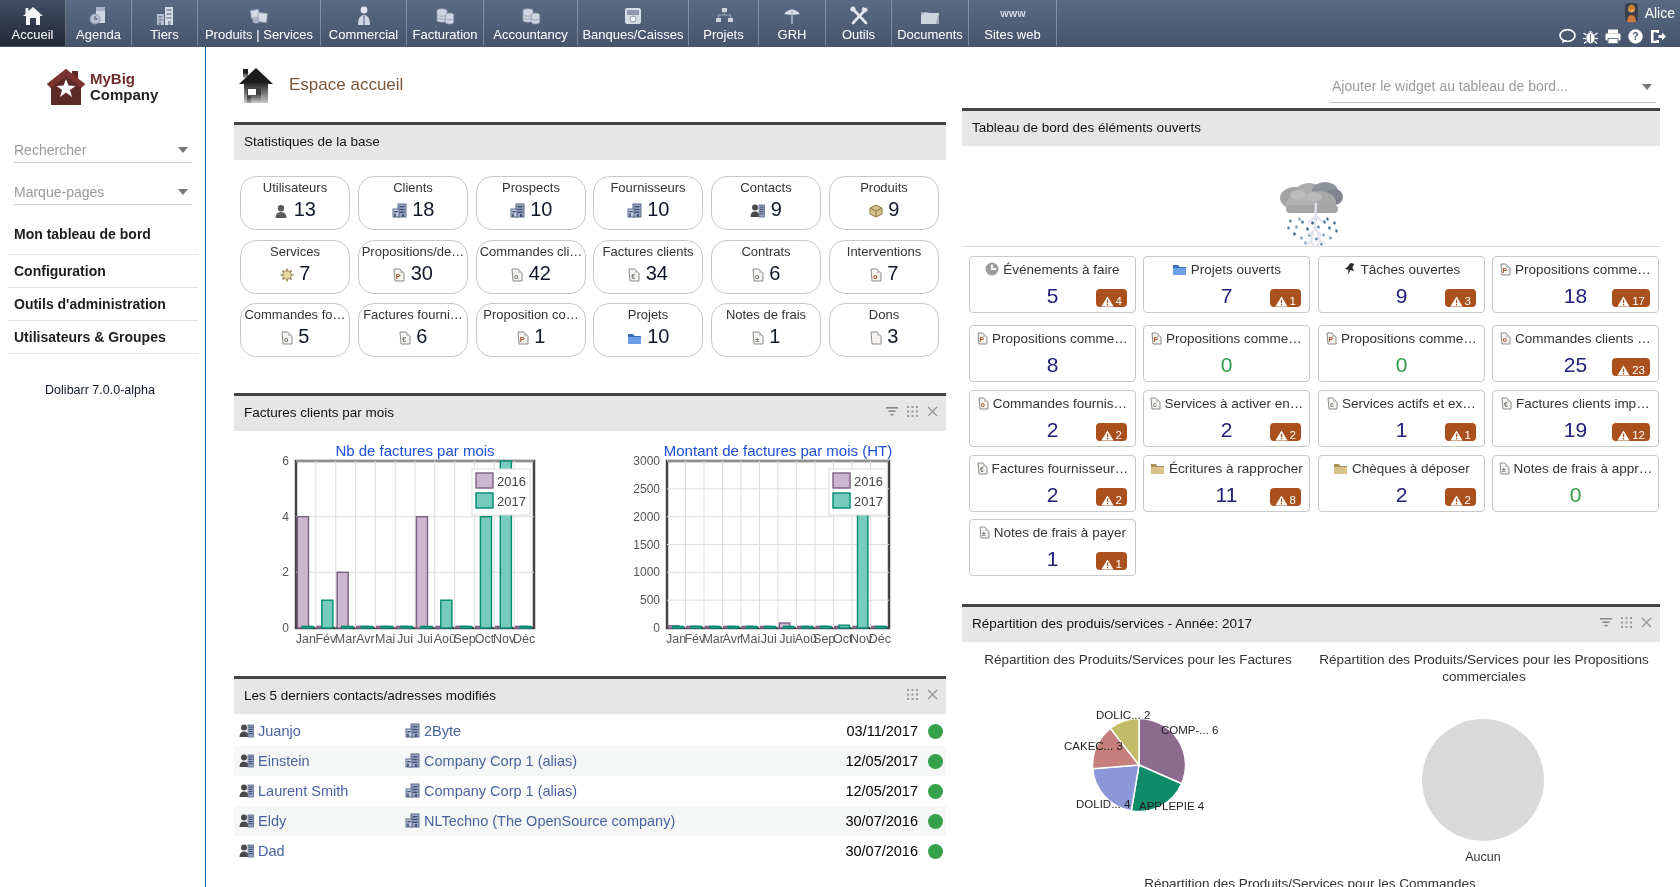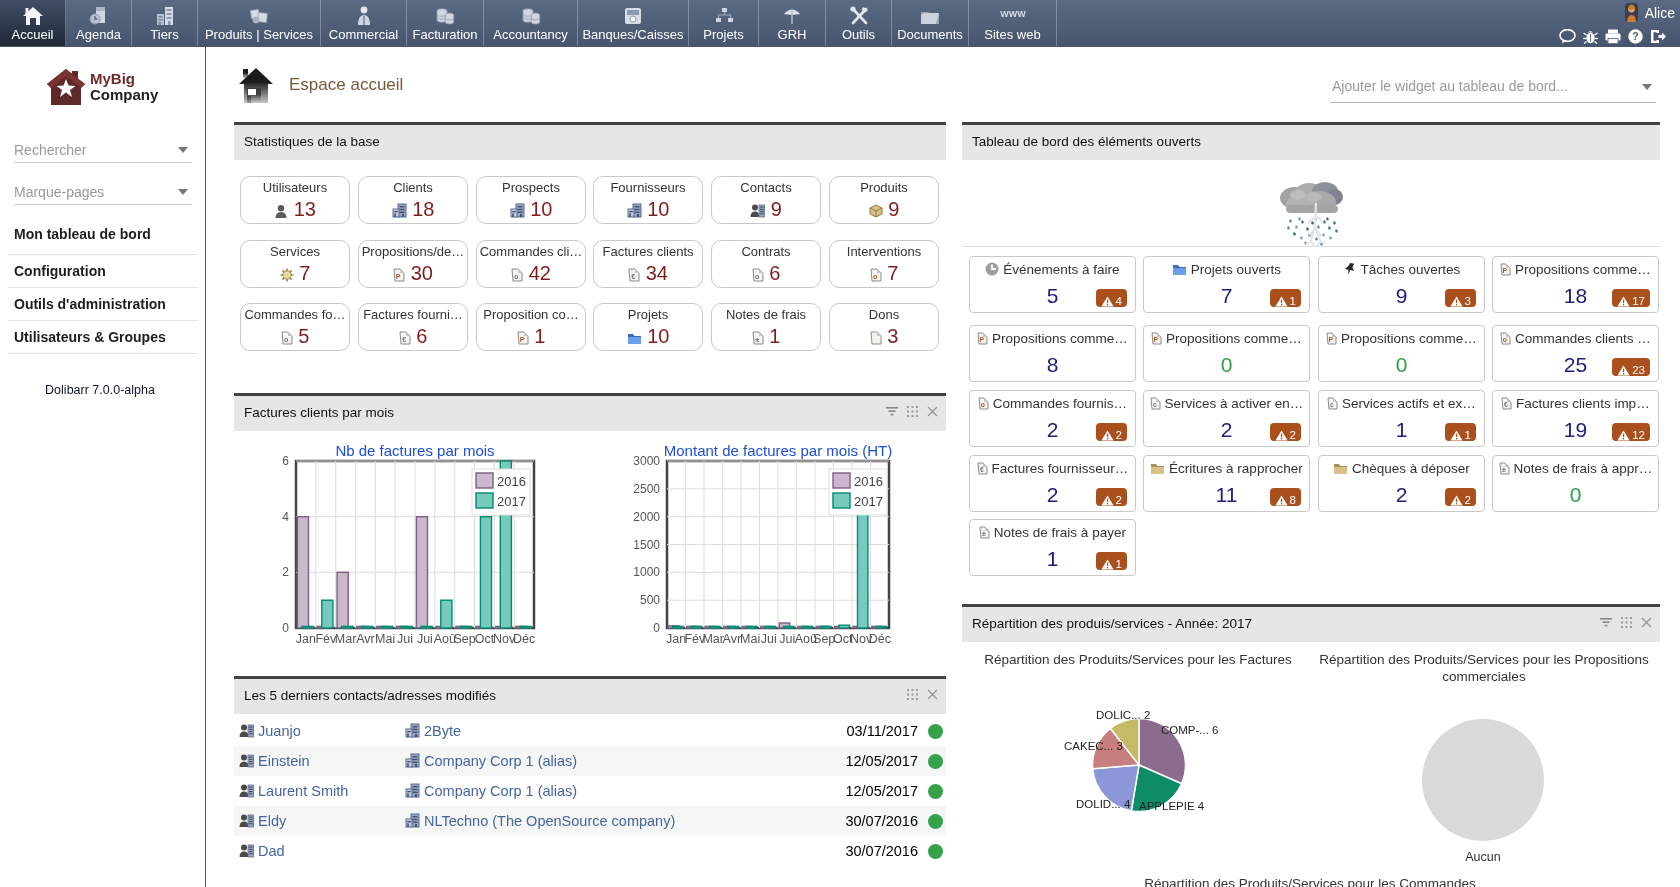--- a/index.html
+++ b/index.html
@@ -22,23 +22,23 @@
 .sline2{position:absolute;left:8px;width:190px;border-top:1px solid #e3e3e3}
 .smenu{position:absolute;left:14px;width:185px;font-weight:bold;font-size:14px;color:#1d1d1d}
 .sver{position:absolute;left:0;top:336px;width:200px;text-align:center;color:#0f172a;font-size:12.5px}
 .pagehead{position:absolute;left:237px;top:64px}
 .pagehead .pht{color:#7a573a;font-size:17px;vertical-align:14px;margin-left:14px}
 .addwidget{position:absolute;left:1330px;top:72px;width:326px;border-bottom:1px solid #bbb;color:#9b9b9b;font-size:14px;padding:6px 2px 8px 2px}
 .addwidget .caret{top:12px}
 .sech{position:absolute;height:38px;border-top:3px solid #434343;background:#e6e6e6;font-size:13.5px;color:#111;line-height:33px;padding-left:10px}
 .hics{position:absolute;right:8px;top:0}
 .hic{margin-left:9px}
-.sbox{position:absolute;width:110px;height:48px;background:#fff;border:1px solid #c8c8c8;border-radius:10px;text-align:center;overflow:hidden}
+.sbox{position:absolute;width:110px;height:54px;background:#fff;border:1px solid #c8c8c8;border-radius:16px;text-align:center;overflow:hidden}
 .sbt{font-size:13px;color:#333;margin-top:3px;white-space:nowrap}
-.sbn{font-size:20px;color:#7f1d1d;margin-top:3px}
+.sbn{font-size:20px;color:#0f172a;margin-top:3px}
 .wbox{position:absolute;width:167px;height:57px;background:#fff;border:1px solid #c8c8c8;border-radius:4px;text-align:center}
 .wbt{font-size:13.5px;color:#333;margin-top:5px;white-space:nowrap;overflow:hidden}
 .wnb{font-size:21px;color:#20207a;margin-top:7px}
 .wng{font-size:21px;color:#2f9e46;margin-top:7px}
 .badge{position:absolute;right:8px;bottom:5px;background:#a9501c;border-radius:4px;height:18px;padding:3px 5px 0 5px}
 .bn{color:#fff;font-size:11.5px;vertical-align:1px;padding-left:2px}
 .ctitle{position:absolute;font-size:15px;color:#1d4ed8;text-align:center}
 .ax{font-size:12px;fill:#555;font-family:"Liberation Sans",sans-serif}
 .ax2{font-size:12.5px;fill:#555;font-family:"Liberation Sans",sans-serif}
 .leg{font-size:13px;fill:#444;font-family:"Liberation Sans",sans-serif}
@@ -717,21 +717,21 @@
         <g fill="#404f73">
           <rect x="10" y="3.6" width="3.6" height="1.1"></rect>
           <rect x="10" y="5.8" width="3.6" height="1.1"></rect>
           <rect x="10" y="8" width="3.6" height="1.1"></rect>
           <rect x="10" y="10.2" width="3.6" height="1.1"></rect>
         </g>
       </svg>&nbsp;<span class="lnk">Dad</span></span>
     <span class="crow-d">30/07/2016</span>
     <span class="gdot"></span>
   </div>
-<div class="sech" style="left:962px;top:122px;width:698px">Tableau de bord des éléments ouverts</div>
+<div class="sech" style="left:962px;top:108px;width:698px">Tableau de bord des éléments ouverts</div>
 <div style="position:absolute;left:1278px;top:173px"><svg width="66" height="76" viewBox="0 0 66 76" style="">
       <ellipse cx="17" cy="25" rx="15" ry="11" fill="#a3a3a3"></ellipse>
       <ellipse cx="31" cy="20" rx="14" ry="10" fill="#ababab"></ellipse>
       <ellipse cx="47" cy="18" rx="13" ry="9" fill="#8d919c"></ellipse>
       <ellipse cx="56" cy="24" rx="9" ry="8" fill="#7f838e"></ellipse>
       <ellipse cx="40" cy="29" rx="18" ry="11" fill="#a8a8a8"></ellipse>
       <ellipse cx="24" cy="31" rx="16" ry="9" fill="#b2b2b2"></ellipse>
       <rect x="8" y="32" width="52" height="8" rx="4" fill="#a5a5a5"></rect>
       <ellipse cx="20" cy="22" rx="8" ry="5" fill="#bcbcbc"></ellipse>
       <ellipse cx="36" cy="24" rx="8" ry="5" fill="#b8b8b8"></ellipse>

